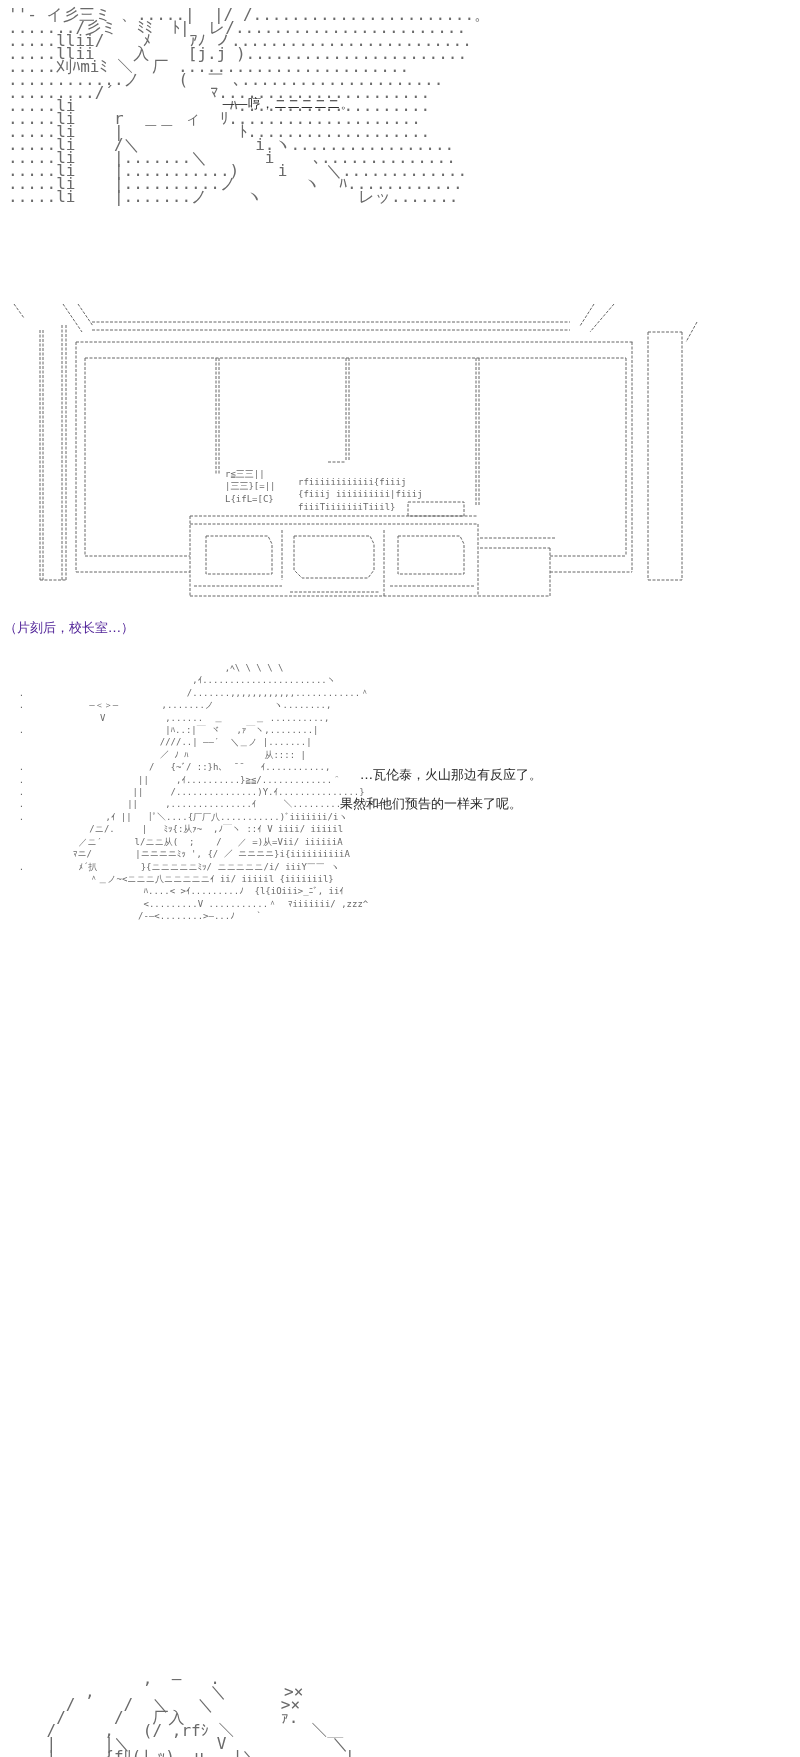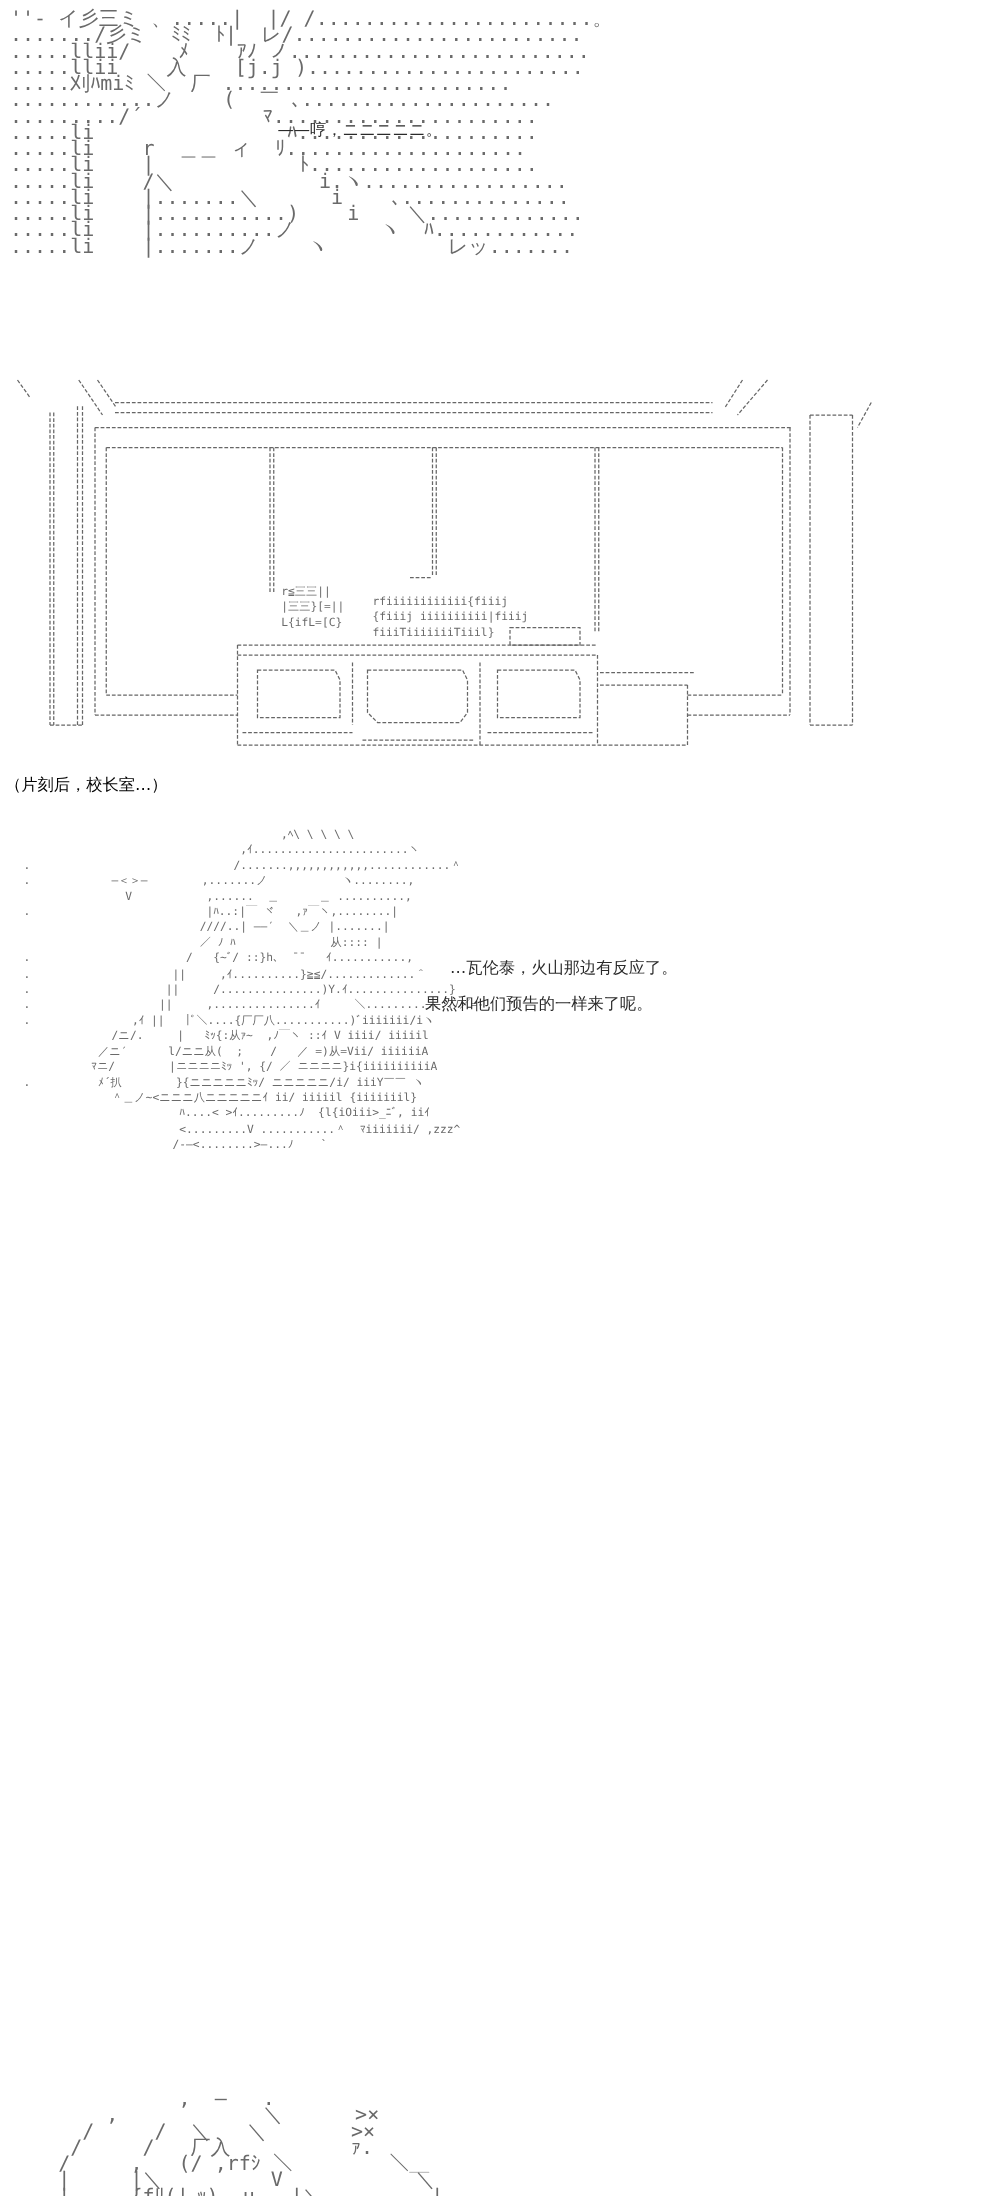--- a/index.html
+++ b/index.html
@@ -4,21 +4,21 @@
 <style>
   html, body { margin: 0; padding: 0; background: #ffffff; }
   body { width: 800px; height: 1757px; position: relative; overflow: hidden;
          font-family: "DejaVu Sans", sans-serif; color: #222; }
   .panel { position: absolute; }
   .aa { position: absolute; white-space: pre; font-family: "DejaVu Sans Mono", monospace;
         color: #6a6a6a; line-height: 13px; font-size: 16px; letter-spacing: 0px; }
   .aa.small { font-size: 9px; line-height: 12.4px; }
   .dialog { position: absolute; font-family: "DejaVu Sans", sans-serif; font-size: 13px;
             color: #2a2a2a; white-space: nowrap; }
-  .caption { position: absolute; font-size: 13px; color: #000000; white-space: nowrap; }
+  .caption { position: absolute; font-size: 13px; color: #4c1d95; white-space: nowrap; }
   svg.room { position: absolute; left: 0; top: 280px; }
 </style>
 </head>
 <body>
 
 <div class="panel" style="left:0;top:0;width:800px;height:260px;">
   <div class="aa" style="left:8px;top:8px;">''‐ イ彡三ミ 、.....|  |/ /.......................。
 ......./彡ミ  ﾐﾐ  ﾄ|  レ/........................
 .....llii/    ﾒ    ｱﾉ ノ.........................
 .....llii    入    [j.j ).......................

